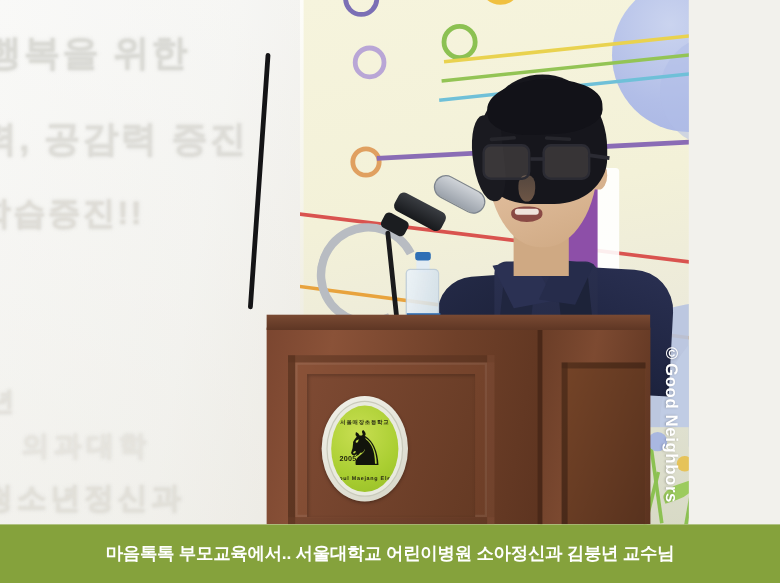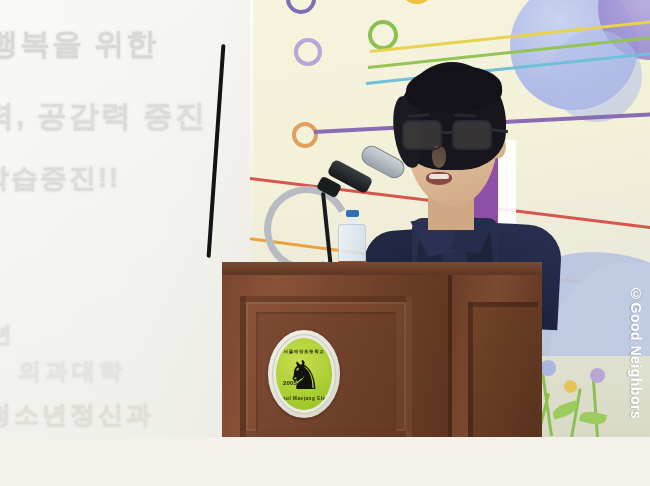--- a/index.html
+++ b/index.html
@@ -8,21 +8,21 @@
 
   #stage {
     position:relative;
     width:650px; height:486px;
     overflow:hidden;
     background:#f2f1ec;
   }
 
   
   #photo {
-    position:absolute; left:0; top:0; width:650px; height:437px;
+    position:absolute; left:0; top:0; width:574px; height:437px;
     overflow:hidden;
     background:#f4f3ef;
   }
 
   
   .screen-white {
     position:absolute; left:0; top:0; width:258px; height:437px;
     background:linear-gradient(100deg,#f7f7f5 0%,#f3f3f0 60%,#eceae4 100%);
   }
   .screen-white::after{
@@ -518,14 +518,17 @@
         <div class="emblem-arc-bottom">Seoul Maejang Elementary School</div>
       </div>
     </div>
 
     <div class="copyright">
       <span class="cmark">©</span><span>Good Neighbors</span>
     </div>
 
   </div>
 
+  <div id="caption">
+    <div id="caption-text">마음톡톡 부모교육에서.. 서울대학교 어린이병원 소아정신과 김붕년 교수님</div>
+  </div>
 
 </div>
 
 </body></html>

